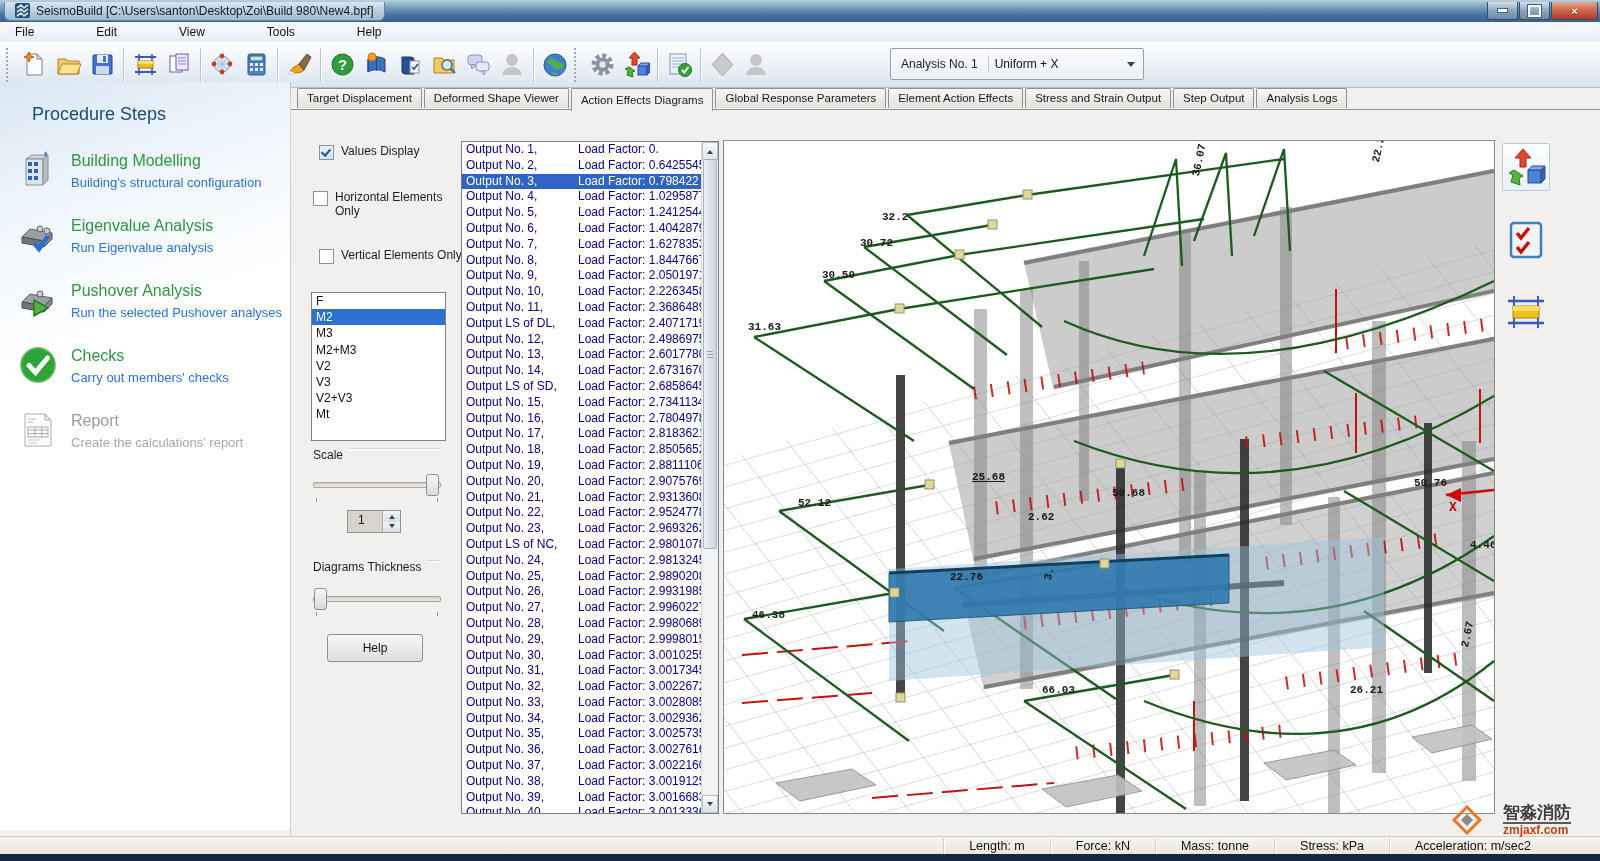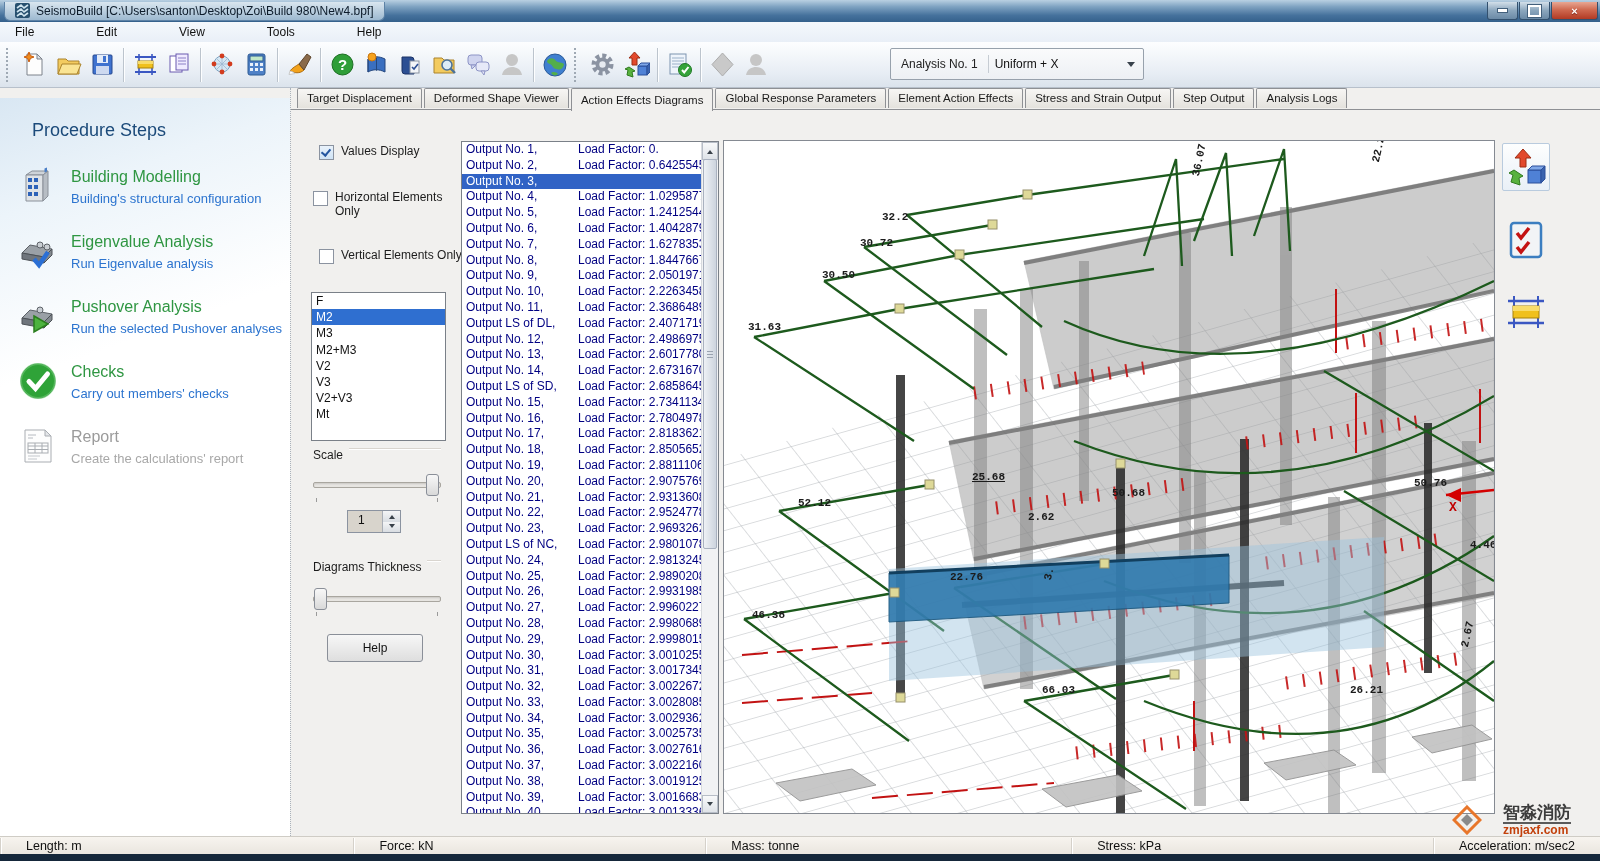--- a/index.html
+++ b/index.html
@@ -29,21 +29,21 @@
     display:flex;align-items:center;padding-left:4px;}
   .tbtn{width:34px;height:38px;display:flex;align-items:center;justify-content:center;flex:none;}
   .tsep{width:1px;height:34px;background:#bcc4cd;box-shadow:1px 0 0 #fdfeff;margin:0 4px;flex:none;}
   .tgrip{width:4px;height:34px;border-left:2px dotted #9fa9b4;margin:0 5px 0 2px;flex:none;}
   .analysis{position:absolute;left:890px;top:6px;width:252px;height:30px;border:1px solid #97a1ac;
     background:linear-gradient(#fafbfc,#edf0f4);display:flex;align-items:center;border-radius:2px;}
   .analysis .lbl{font-size:12px;color:#222;padding:0 10px;white-space:nowrap;}
   .analysis .val{font-size:12px;color:#111;border-left:1px solid #c6ccd3;padding:2px 6px;flex:1;white-space:nowrap;}
   .caret-down{width:0;height:0;border:4px solid transparent;border-top:5px solid #39424c;margin:4px 8px 0 0;}
   
-  .sidebar{position:absolute;left:0;top:98px;width:290px;height:748px;background:
+  .sidebar{position:absolute;left:0;top:82px;width:290px;height:748px;background:
     linear-gradient(160deg,#d9e7f3 0%,#ecf4fa 14%,#ffffff 34%);border-right:1px solid #b6bec7;}
   .ps-title{font-size:18px;color:#1b4a7a;margin:22px 0 6px 32px;}
   .ps-item{display:flex;align-items:flex-start;gap:13px;margin:25px 0 0 18px;cursor:default;}
   .ps-icon{width:40px;height:40px;flex:none;}
   .ps-t{font-size:16px;color:#2f9642;line-height:20px;margin-top:1px;}
   .ps-s{font-size:13px;color:#2c74cf;margin-top:4px;}
   .ps-item.pending .ps-t{color:#9b9b9b;}
   .ps-item.pending .ps-s{color:#a8a8a8;}
   
   .content{position:absolute;left:290px;top:88px;width:1310px;height:748px;background:#f1f0ee;border-left:1px dotted #aab2ba;}
@@ -76,40 +76,40 @@
   .spinner .arrows div{flex:1;display:flex;align-items:center;justify-content:center;background:linear-gradient(#f4f5f6,#d9dde2);}
   .tri-up{width:0;height:0;border:3px solid transparent;border-bottom:4px solid #394149;margin-top:-2px;}
   .tri-dn{width:0;height:0;border:3px solid transparent;border-top:4px solid #394149;margin-bottom:-2px;}
   .helpbtn{position:absolute;left:36px;top:546px;width:94px;height:26px;border:1px solid #8a8f98;border-radius:3px;
     background:linear-gradient(#f7f7f7,#dedede);font-size:12px;color:#111;display:flex;align-items:center;justify-content:center;}
   
   .outlist{position:absolute;left:170px;top:53px;width:256px;height:671px;background:#fff;border:1px solid #7a8088;overflow:hidden;}
   .olrows{position:absolute;left:0;top:0;right:16px;bottom:0;overflow:hidden;}
   .olrow{display:flex;height:15.8px;line-height:15.8px;font-size:12px;color:#000082;white-space:nowrap;padding-left:4px;}
   .olrow .oln{width:112px;flex:none;}
-  .olrow.selected{background:#3163c5;color:#fff;flex-direction:column;}
+  .olrow.selected{background:#3163c5;color:#fff;}
   .sbar{position:absolute;right:0;top:0;bottom:0;width:16px;background:#f1f2f4;border-left:1px solid #d7dade;}
   .sbtn{height:16px;background:linear-gradient(#f8f9fa,#dfe3e8);border:1px solid #b7bdc7;display:flex;align-items:center;justify-content:center;}
   .sbtn.dn{position:absolute;bottom:0;left:0;right:0;}
   .sthumb{position:absolute;left:1px;right:1px;top:17px;height:388px;background:linear-gradient(90deg,#eef1f5,#cdd4de);
     border:1px solid #a9b1bf;border-radius:2px;}
   .sthumb::after{content:"";position:absolute;left:3px;right:3px;top:50%;height:1px;background:#9aa3b0;
     box-shadow:0 3px 0 #9aa3b0,0 -3px 0 #9aa3b0;}
   
   .viewer{position:absolute;left:432px;top:52px;width:770px;height:672px;background:#fff;border:1px solid #858a92;overflow:hidden;}
   .viewer svg{position:absolute;left:0;top:0;}
   .vlabel{position:absolute;font-family:"Liberation Mono","DejaVu Sans Mono",monospace;font-size:11px;font-weight:700;
     color:#1b1b1b;white-space:nowrap;transform-origin:left top;}
   
   .sidetools{position:absolute;left:1207px;top:55px;width:56px;}
   .stbtn{width:46px;height:46px;margin:0 auto 26px auto;display:flex;align-items:center;justify-content:center;}
   .stbtn.sel{border:1px solid #b9cbde;background:linear-gradient(#fdfefe,#e9f0f7);border-radius:2px;}
   
   .statusbar{position:absolute;left:0;top:836px;right:0;height:18px;background:linear-gradient(#f7f4ef,#e9e5de);
-    border-top:1px solid #cfccc5;display:flex;align-items:center;justify-content:space-between;}
+    border-top:1px solid #cfccc5;display:flex;align-items:center;justify-content:flex-end;padding-right:44px;}
   .stitem{font-size:12.5px;color:#101010;padding:0 25px;border-left:1px solid #d5d1ca;box-shadow:inset 1px 0 0 #fff;line-height:17px;}
   .bottomstrip{position:absolute;left:0;top:854px;right:0;height:7px;background:#15273a;}
   
   .watermark{position:absolute;left:1452px;top:804px;display:flex;align-items:center;gap:21px;z-index:60;}
   .wm-text{display:flex;flex-direction:column;line-height:1.05;}
   .wm-cn{font-size:17px;font-weight:700;color:#3c3c3c;border-bottom:2px solid #5a5a5a;}
   .wm-dm{font-size:12px;font-weight:700;color:#c2410c;}
 </style>
 </head>
 <body>

